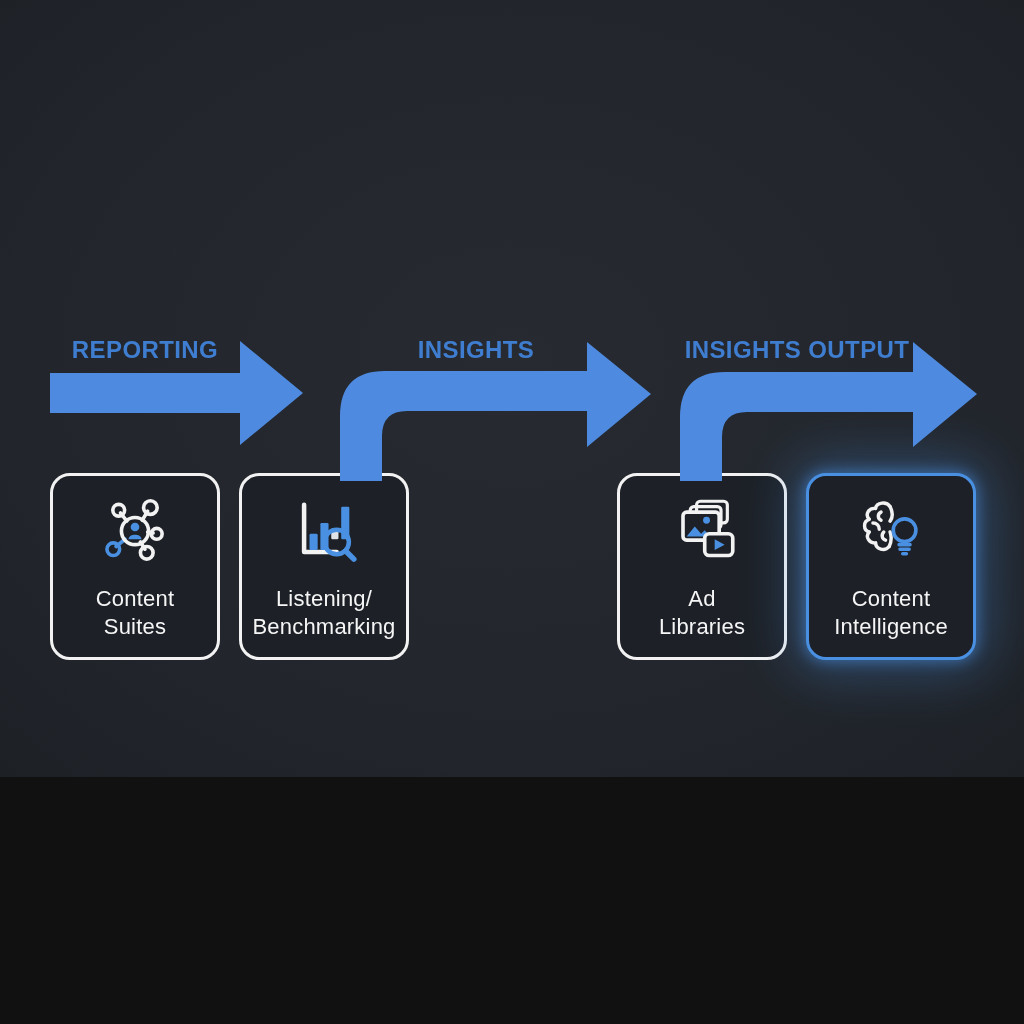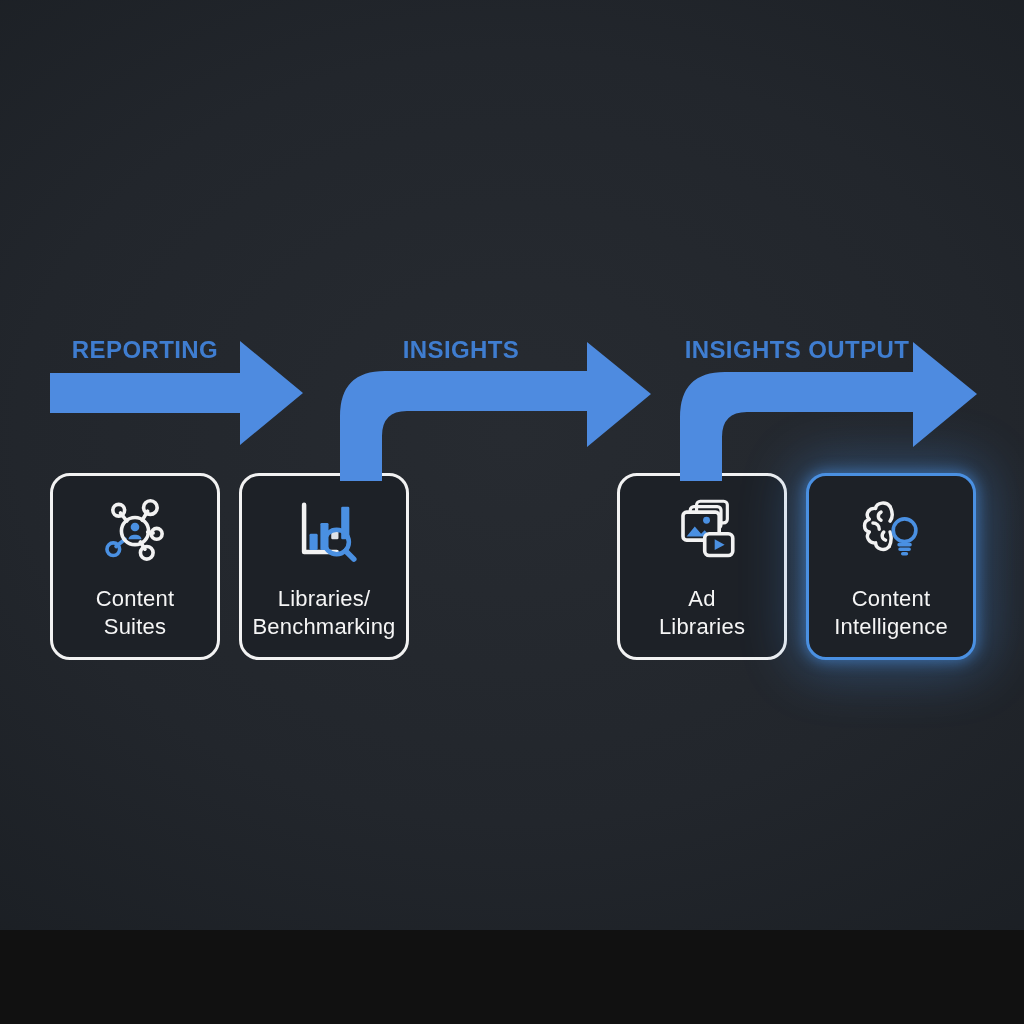--- a/index.html
+++ b/index.html
@@ -2,21 +2,21 @@
 <html style="--background: #22262c; --box-bg: #1d2127; --arrow-blue: #4e8be0; --label-blue: #3f7dd0; --border-white: #f2f2f2; --accent-blue: #4a90e2; --text-white: #f5f5f5;"><head>
 <meta charset="utf-8">
 <style>
   :root{
     --background:#22262c; --box-bg:#1d2127; --arrow-blue:#4e8be0;
     --label-blue:#3f7dd0; --border-white:#f2f2f2; --accent-blue:#4a90e2;
     --text-white:#f5f5f5;
   }
   html,body{margin:0;padding:0;background:#111;}
   .canvas{
-    position:relative;width:1024px;height:930px;overflow:hidden;
+    position:relative;width:1024px;height:777px;overflow:hidden;
     background:radial-gradient(ellipse 900px 700px at 50% 47%, #272b31 0%, var(--background) 55%, #1a1e23 100%);
     font-family:"Liberation Sans", sans-serif;
   }
   .arrows-svg{position:absolute;left:0;top:0;z-index:3;pointer-events:none;}
   .arrow-fill{fill:var(--arrow-blue);}
   .arrow-label{
     position:absolute;top:336px;transform:translateX(-50%);
     font-size:24px;font-weight:bold;letter-spacing:.4px;color:var(--label-blue);
     z-index:4;white-space:nowrap;
   }
@@ -47,21 +47,21 @@
 
 <div class="canvas">
 
   <svg class="arrows-svg" width="1024" height="1024" viewBox="0 0 1024 1024">
     <path class="arrow-fill" d="M50,373 H240 V341 L303,393 L240,445 V413 H50 Z"></path>
     <path class="arrow-fill" d="M340,481 V416 Q340,371 385,371 H587 V342 L651,394 L587,447 V411 H407 Q382,411 382,436 V481 Z"></path>
     <path class="arrow-fill" d="M680,481 V417 Q680,372 725,372 H913 V342 L977,394 L913,447 V412 H747 Q722,412 722,437 V481 Z"></path>
   </svg>
 
   <div class="arrow-label" style="left:145px">REPORTING</div>
-  <div class="arrow-label" style="left:461px">INSIGHTS</div>
+  <div class="arrow-label" style="left:476px">INSIGHTS</div>
   <div class="arrow-label" style="left:797px">INSIGHTS OUTPUT</div>
 
   <div class="box" style="left:50px">
     <svg class="icon" viewBox="0 0 84 84">
       <g>
         <path class="sw" d="M33 30 L26 21"></path>
         <path class="sw" d="M50 29 L56 19"></path>
         <path class="sw" d="M56 42 L62 43"></path>
         <path class="sw" d="M48 53 L53 61"></path>
         <path class="sb" d="M31 50 L21 58"></path>
@@ -93,21 +93,21 @@
         <rect class="fb" x="38" y="32" width="9" height="30" rx="1.5"></rect>
         <rect class="fw" x="50" y="38" width="8" height="12" rx="1.5"></rect>
         <rect class="fb" x="61" y="14" width="9" height="36" rx="1.5"></rect>
       </g>
       <g>
         <circle class="sb" style="stroke-width:5" cx="56" cy="53" r="13.5"></circle>
         <path class="sb" style="stroke-width:6" d="M66 63 L75 72"></path>
       </g>
     </svg>
     <div class="card-label">
-      <span>Libraries/</span>
+      <span>Listening/</span>
       <span>Benchmarking</span>
     </div>
   </div>
 
 
   <div class="box" style="left:617px">
     <svg class="icon" viewBox="0 0 84 84">
       <g>
         <rect class="sw" style="stroke-width:3.5" x="36" y="8" width="34" height="24" rx="4"></rect>
         <rect class="sw" style="stroke-width:3.5" x="29" y="14" width="34" height="24" rx="4"></rect>

